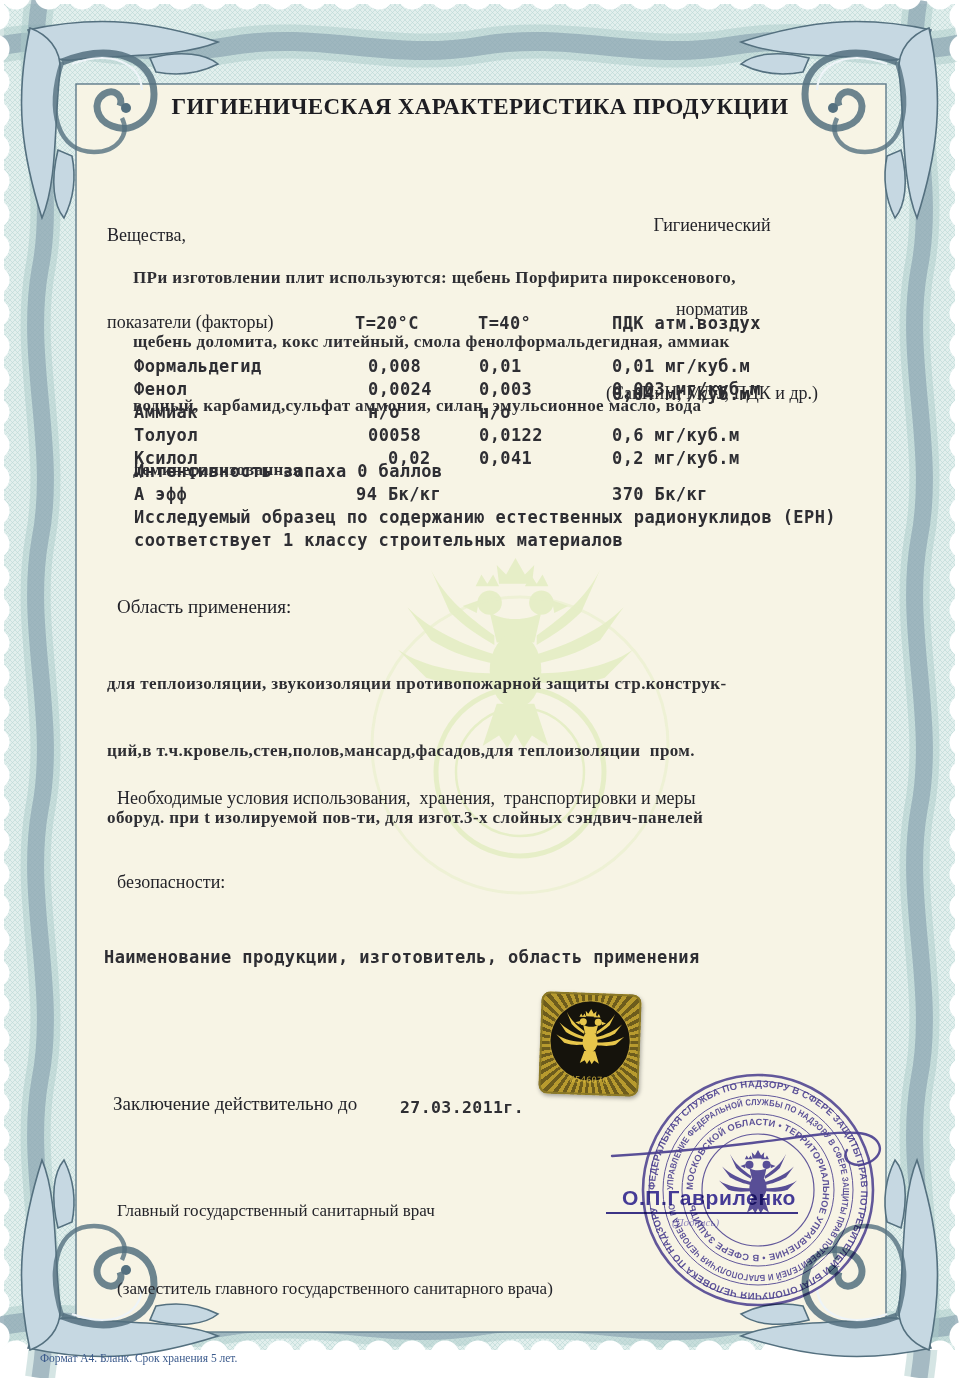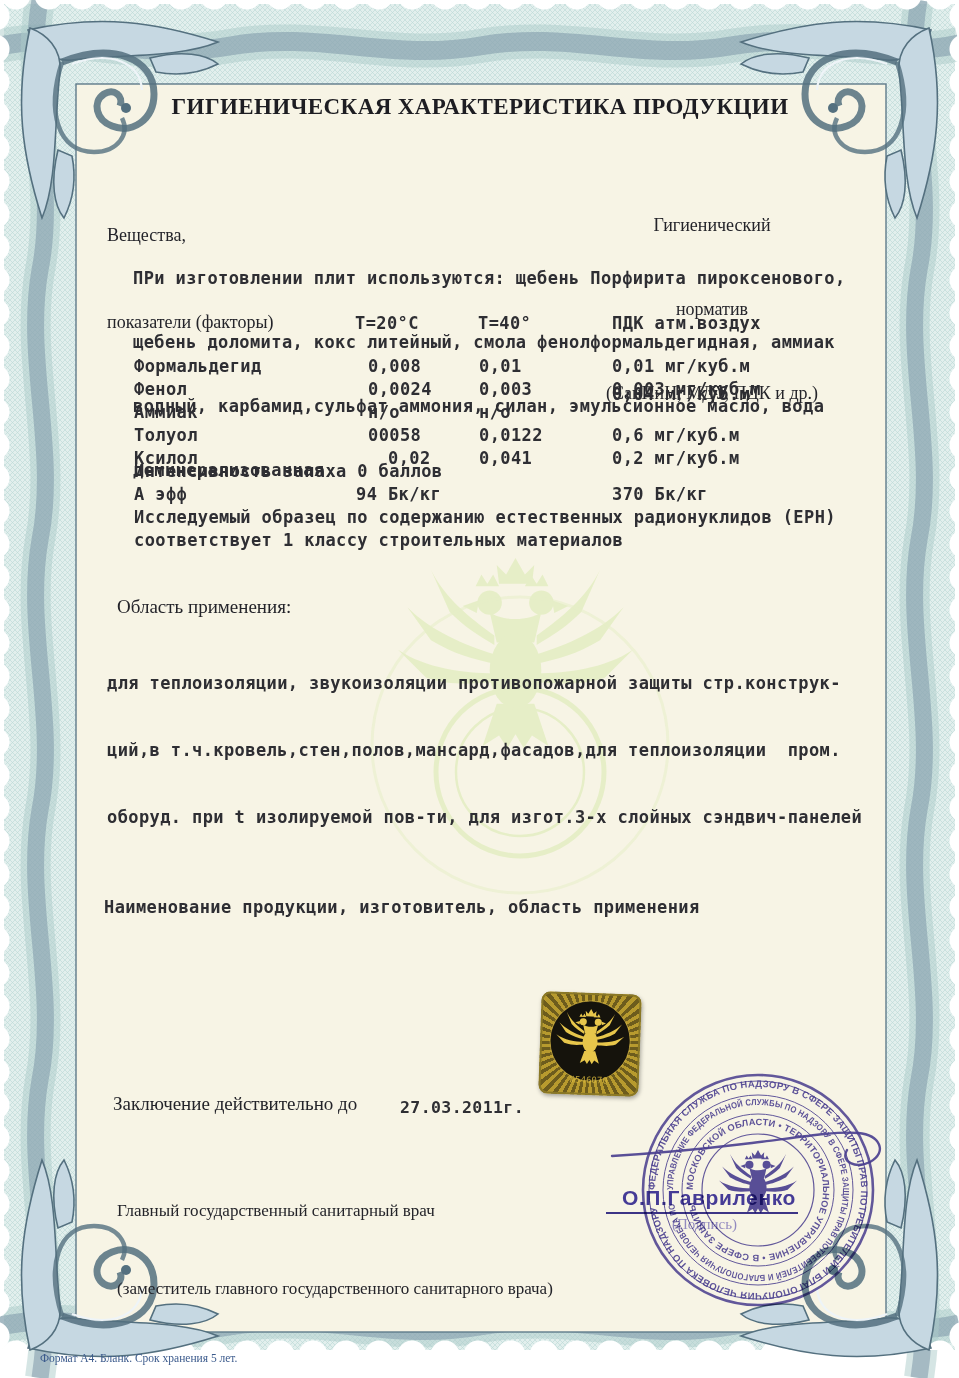--- a/index.html
+++ b/index.html
@@ -24,28 +24,28 @@
     background:radial-gradient(circle at 35px 16px,#fff 14px,rgba(255,255,255,0) 15px);
     background-size:30px 33px;background-repeat:repeat-y;}
 
   .abs{position:absolute;white-space:pre;}
   .serif18{font-size:18px;}
   .serif19{font-size:19px;}
   .serif17{font-size:17px;}
   .title{font-size:23px;font-weight:700;letter-spacing:.4px;text-align:center;color:#1d1d22;}
   .mono{font-family:"DejaVu Sans Mono",monospace;font-weight:700;font-size:17px;
         letter-spacing:.4px;color:#2e2e33;}
-  .mono div{line-height:24px;}
+  .mono div{line-height:24px;font-family:Liberation Serif, serif;}
   .rightcol{text-align:center;line-height:28px;}
   .leftcol{line-height:29px;}
 
   .sig-name{font-family:"Liberation Sans",sans-serif;font-weight:700;font-size:21px;
             letter-spacing:.6px;color:#453b96;}
   .sig-line{position:absolute;height:2px;background:#3c3486;}
-  .sig-cap{font-size:15px;color:#6a5fb0;opacity:.7;}
+  .sig-cap{font-size:11px;font-style:italic;color:#6a5fb0;opacity:.7;}
 
   .holo{position:absolute;left:540px;top:993px;width:100px;height:102px;border-radius:9px;
         transform:rotate(2deg);z-index:3;
         background:repeating-conic-gradient(#b79a2e 0deg 4deg,#6d5c1d 4deg 8deg);
         box-shadow:0 0 0 2px #8a7826 inset, 1px 2px 4px rgba(0,0,0,.35);
         display:flex;align-items:center;justify-content:center;}
   .footer{font-size:11.5px;color:#3b5a8c;}
 </style>
 </head>
 <body>
@@ -196,22 +196,26 @@
     <div class="abs mono z2" style="left:134px;top:530px;">соответствует 1 классу строительных материалов</div>
   </div>
 
   <div class="abs serif19 z2" style="left:117px;top:596px;">Область применения:</div>
   <div class="abs mono z2" style="left:107px;top:630px;">
     <div style="line-height:27px;">для теплоизоляции, звукоизоляции противопожарной защиты стр.конструк-</div>
     <div style="line-height:27px;">ций,в т.ч.кровель,стен,полов,мансард,фасадов,для теплоизоляции  пром.</div>
     <div style="line-height:27px;">оборуд. при t изолируемой пов-ти, для изгот.3-х слойных сэндвич-панелей</div>
   </div>
 
-
-  <div class="abs mono z2" style="left:104px;top:897px;text-align:center;">Наименование продукции, изготовитель, область применения</div>
+  <div class="abs serif18 z2" style="left:117px;top:728px;line-height:28px;">
+    <div>Необходимые условия использования,  хранения,  транспортировки и меры</div>
+    <div>безопасности:</div>
+  </div>
+
+  <div class="abs mono z2" style="left:104px;top:947px;text-align:center;">Наименование продукции, изготовитель, область применения</div>
 
   <div class="holo">
     <svg width="100" height="102" viewBox="0 0 100 102" aria-hidden="true">
       <circle cx="50" cy="48" r="40" fill="#15130c"></circle>
       <circle cx="50" cy="48" r="40" fill="none" stroke="#e7c64b" stroke-width="1" opacity="0.6"></circle>
       <use href="#dbl-eagle" transform="translate(16,16) scale(0.68)" color="#e7c64b"></use>
       <text x="50" y="90" text-anchor="middle" font-family="DejaVu Sans Mono, monospace" font-size="9" fill="#d9b93e" opacity="0.85">№546070</text>
     </svg>
   </div>
 

